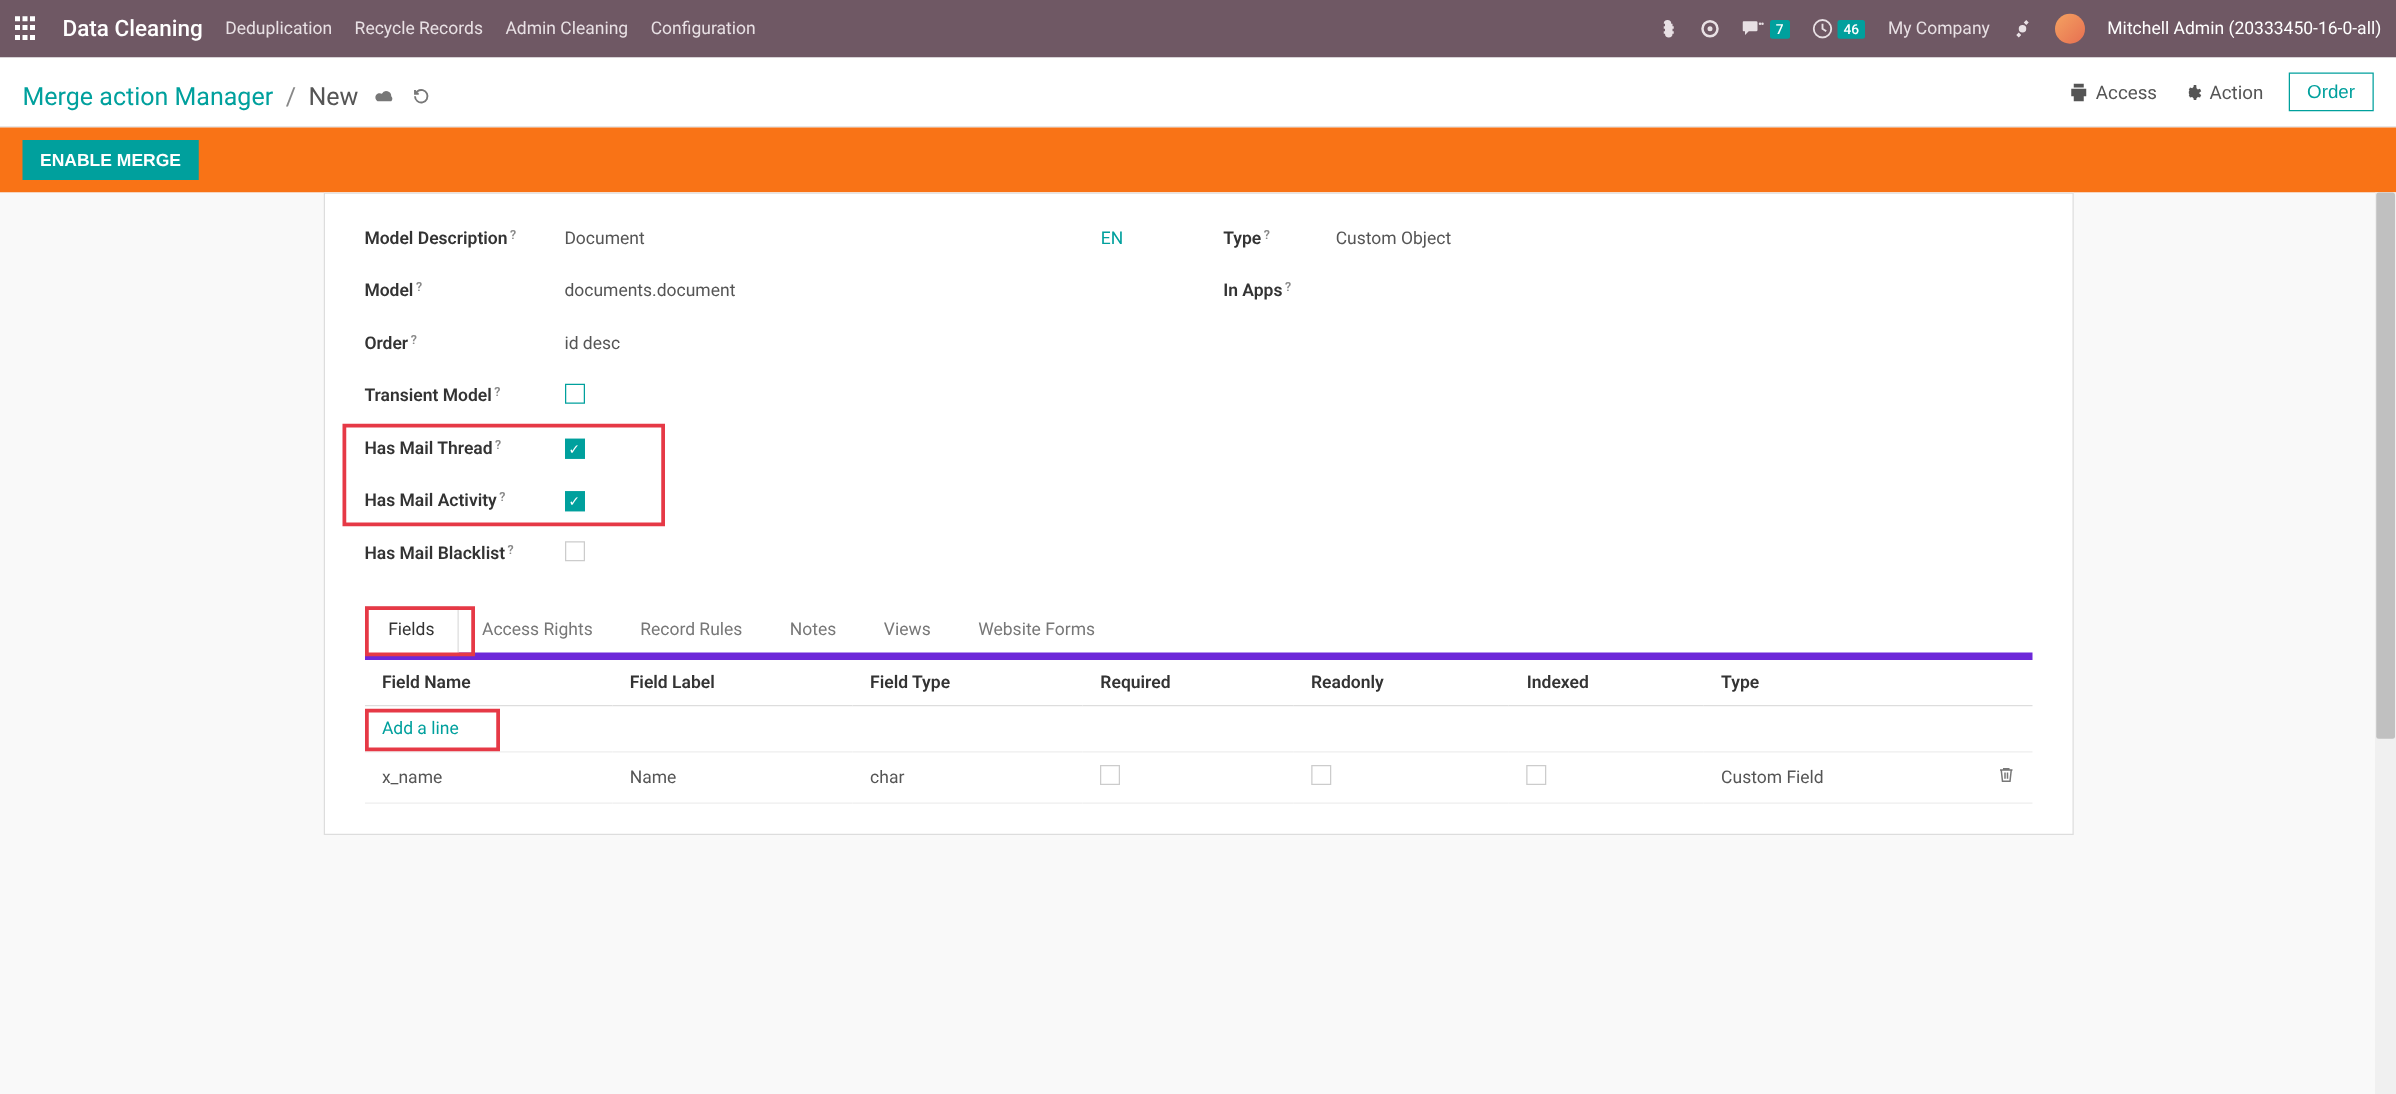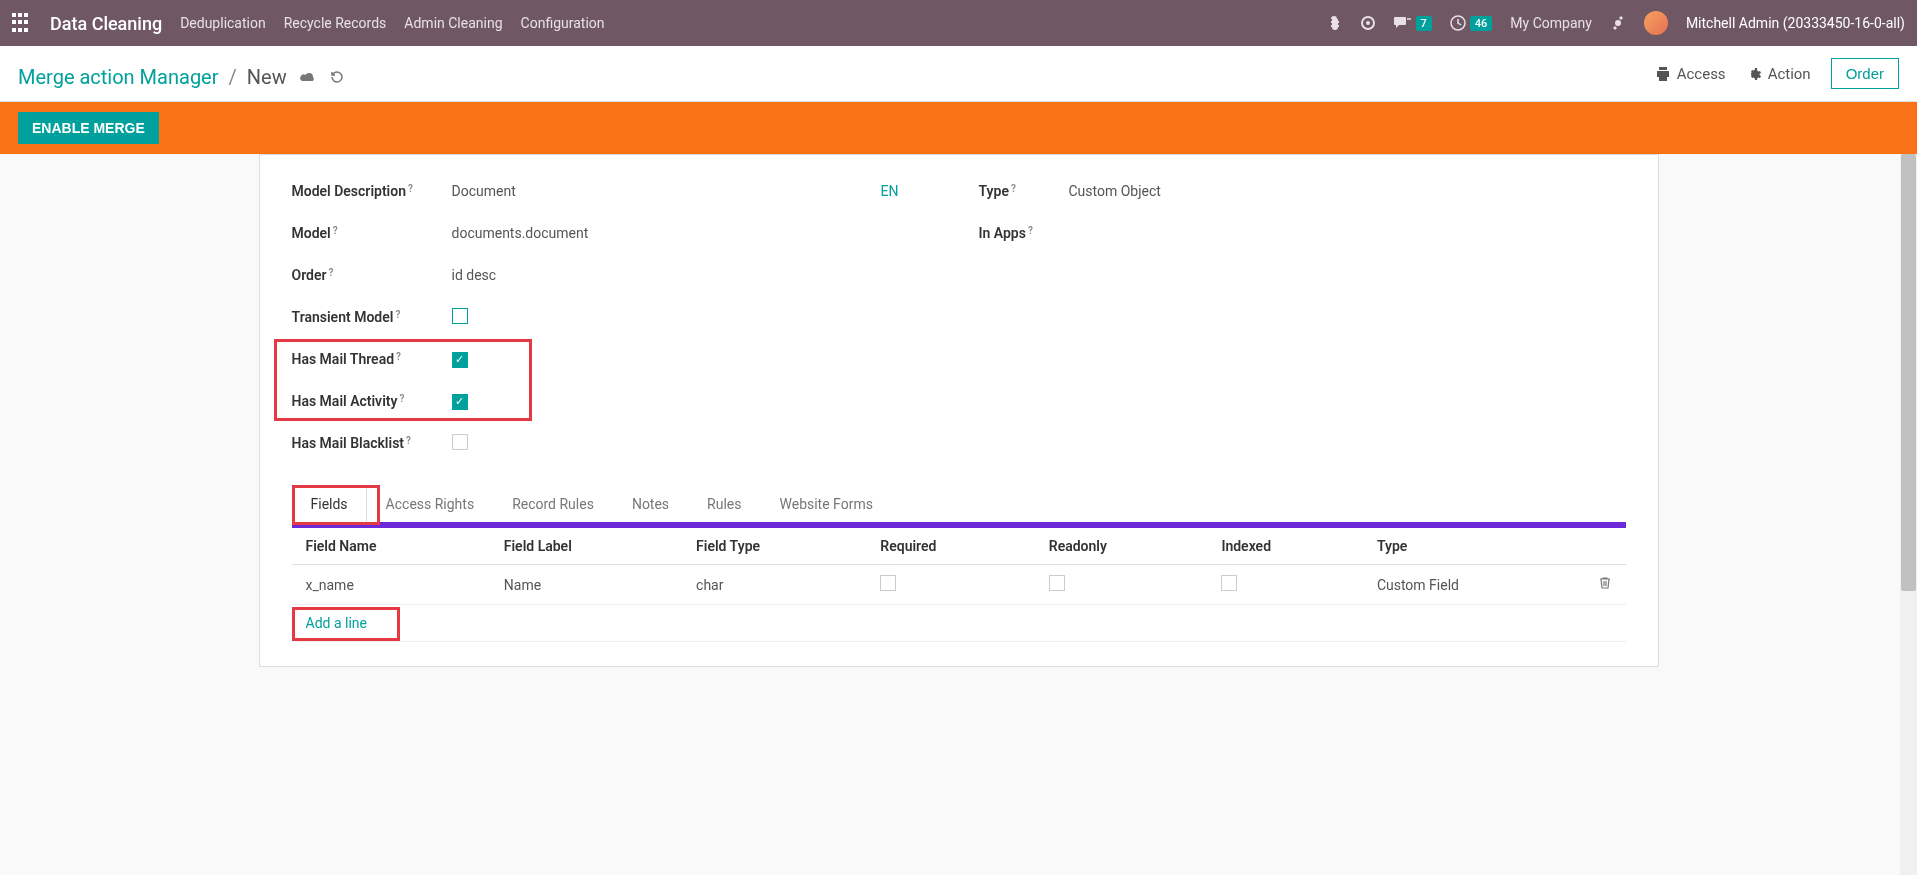--- a/index.html
+++ b/index.html
@@ -246,62 +246,62 @@
         </div>
       </div>
     </div>
 
     <div class="relative-wrap">
     <div class="tabs">
       <div class="tab active">Fields</div>
       <div class="tab">Access Rights</div>
       <div class="tab">Record Rules</div>
       <div class="tab">Notes</div>
-      <div class="tab">Rules</div>
+      <div class="tab">Views</div>
       <div class="tab">Website Forms</div>
     </div>
     <div class="highlight-box" style="top:0; left:0; width:88px; height:40px;"></div>
     </div>
 
     <table class="table">
       <thead>
         <tr>
           <th>Field Name</th>
           <th>Field Label</th>
           <th>Field Type</th>
           <th>Required</th>
           <th>Readonly</th>
           <th>Indexed</th>
           <th>Type</th>
           <th style="width:30px;"></th>
         </tr>
       </thead>
       <tbody>
         <tr>
+          <td colspan="8" style="padding:0;">
+            <div class="relative-wrap">
+              <div class="add-line">Add a line</div>
+              <div class="highlight-box" style="top:2px; left:0; width:108px; height:34px;"></div>
+            </div>
+          </td>
+        </tr>
+        <tr>
           <td>x_name</td>
           <td>Name</td>
           <td>char</td>
           <td class="cb-cell"><span class="checkbox gray"></span></td>
           <td class="cb-cell"><span class="checkbox gray"></span></td>
           <td class="cb-cell"><span class="checkbox gray"></span></td>
           <td>Custom Field</td>
           <td><span class="trash-icon">
             <svg width="14" height="14" viewBox="0 0 14 14" fill="none" stroke="currentColor" stroke-width="1.2">
                     <path d="M2 3h10M5 3V2h4v1M3 3l1 9h6l1-9M6 5v5M8 5v5"></path>
                   </svg>
           </span></td>
         </tr>
-        <tr>
-          <td colspan="8" style="padding:0;">
-            <div class="relative-wrap">
-              <div class="add-line">Add a line</div>
-              <div class="highlight-box" style="top:2px; left:0; width:108px; height:34px;"></div>
-            </div>
-          </td>
-        </tr>
       </tbody>
     </table>
 
   </div>
 </div>
 <div class="scrollbar">
   <div class="scrollbar-thumb"></div>
 </div>
 </div>
 

